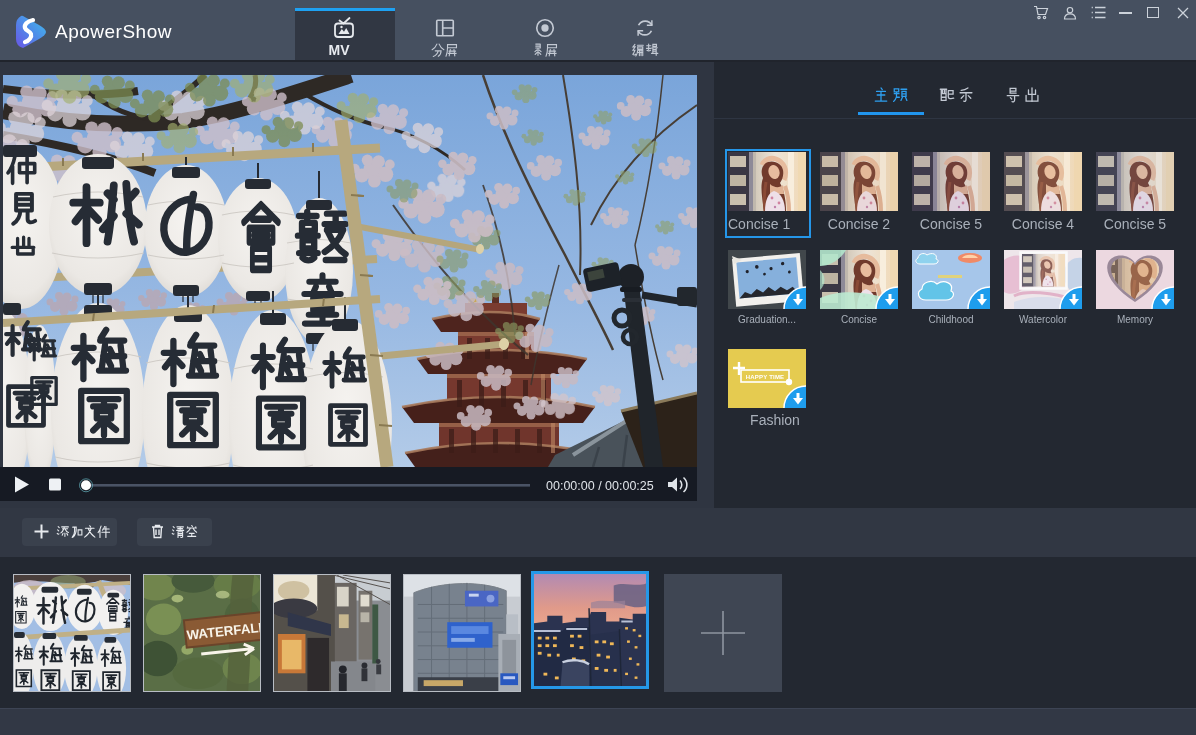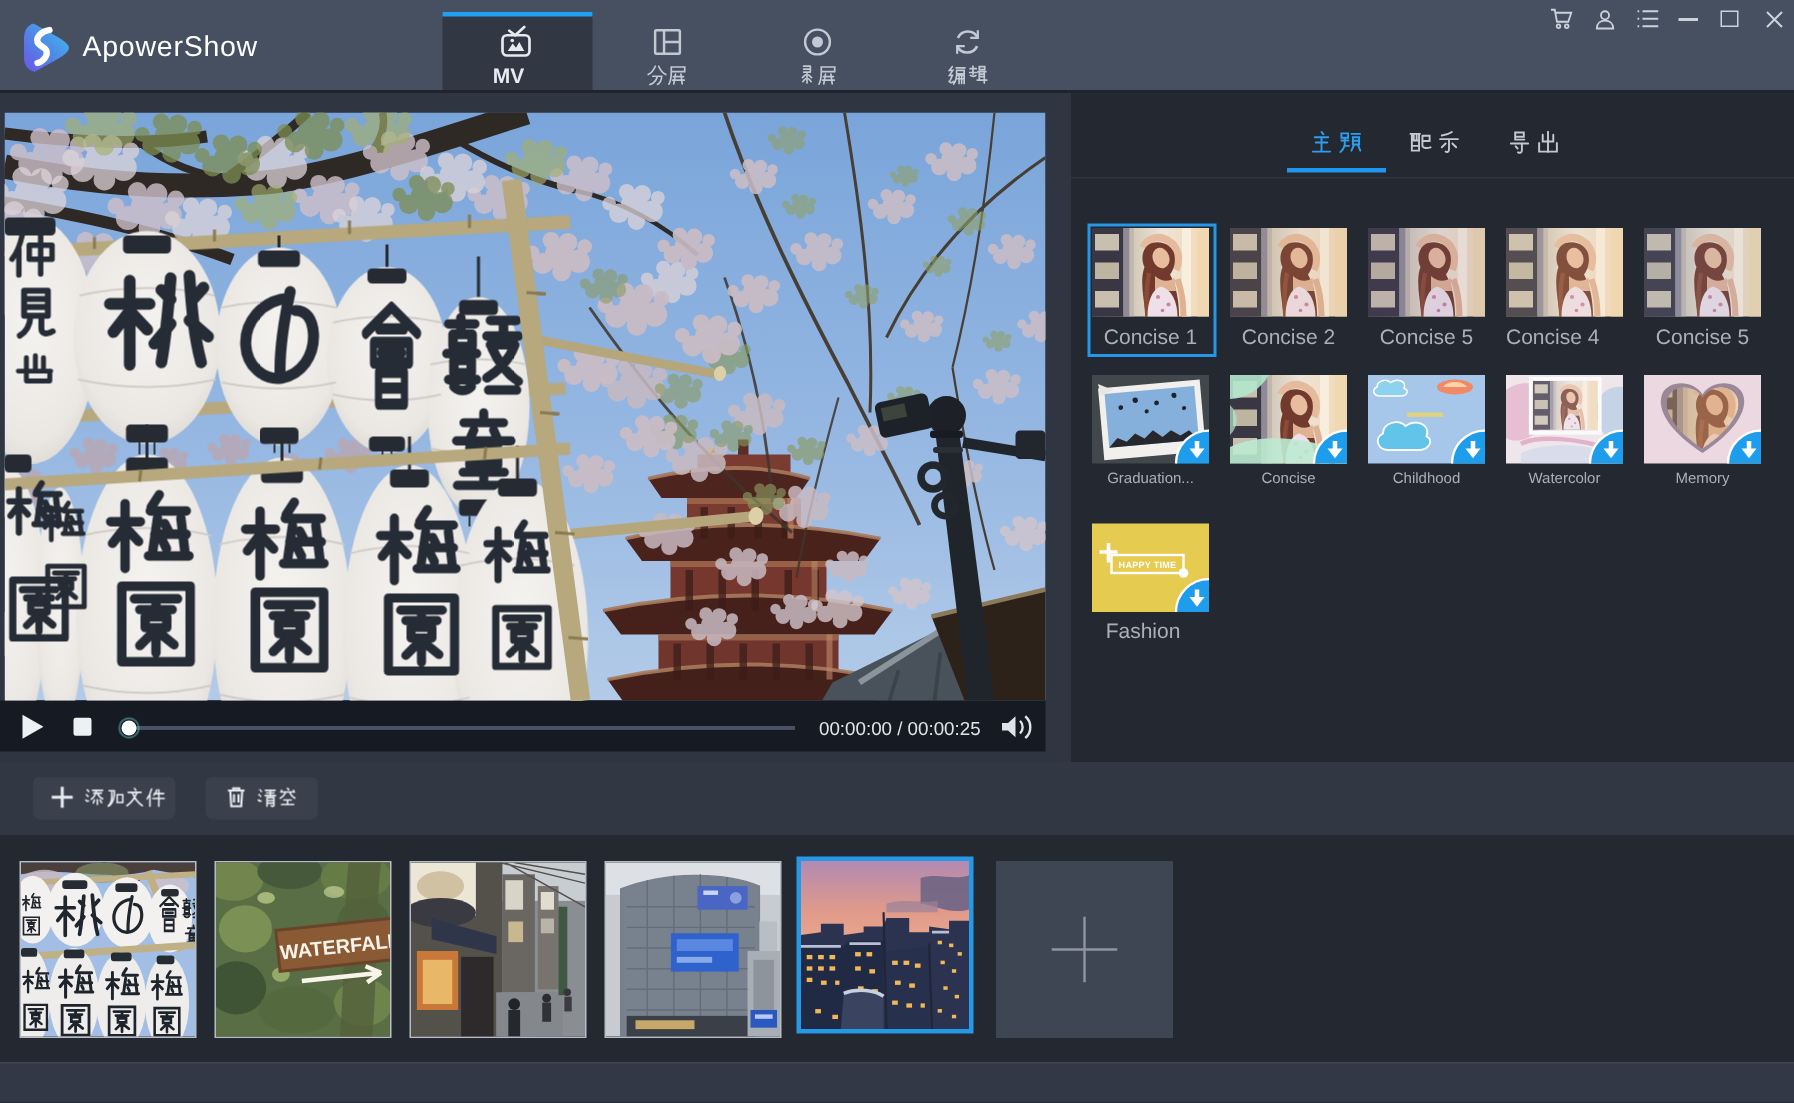--- a/index.html
+++ b/index.html
@@ -318,35 +318,35 @@
       <rect width="78" height="59" fill="#e5cb50"></rect>
       <rect x="13" y="21" width="48" height="12" fill="none" stroke="#fff" stroke-width="1.6"></rect>
       <path d="M5,19 H17 M11,13 V26" stroke="#fff" stroke-width="2.4"></path>
       <circle cx="61" cy="33" r="3.2" fill="#fff"></circle>
       <text x="37" y="29.5" font-size="6" fill="#fff" text-anchor="middle" font-family="Liberation Sans" font-weight="bold" letter-spacing="0.2">HAPPY TIME</text>
       <use href="#dlbadge" x="56" y="37"></use>
     </g>
   </svg>
 
   <div class="abs" style="left:714px;top:216px;width:482px;height:16px;color:#a9b0ba;font-size:14px">
-    <span class="abs" style="left:14px;width:78px;text-align:center">Concise 1</span>
+    <span class="abs" style="left:14px;width:78px;text-align:left">Concise 1</span>
     <span class="abs" style="left:106px;width:78px;text-align:center">Concise 2</span>
     <span class="abs" style="left:198px;width:78px;text-align:center">Concise 5</span>
-    <span class="abs" style="left:290px;width:78px;">Concise 4</span>
+    <span class="abs" style="left:290px;width:78px;text-align:center">Concise 4</span>
     <span class="abs" style="left:382px;width:78px;text-align:center">Concise 5</span>
   </div>
   <div class="abs" style="left:714px;top:314px;width:482px;height:16px;color:#a9b0ba;font-size:10px">
     <span class="abs" style="left:6px;width:94px;text-align:center">Graduation...</span>
     <span class="abs" style="left:106px;width:78px;text-align:center">Concise</span>
     <span class="abs" style="left:198px;width:78px;text-align:center">Childhood</span>
     <span class="abs" style="left:290px;width:78px;text-align:center">Watercolor</span>
     <span class="abs" style="left:382px;width:78px;text-align:center">Memory</span>
   </div>
   <div class="abs" style="left:714px;top:412px;width:482px;height:16px;color:#a9b0ba;font-size:14px">
-    <span class="abs" style="left:9px;width:78px;text-align:center">Fashion</span>
+    <span class="abs" style="left:22px;width:78px;text-align:center">Fashion</span>
   </div>
 
   <div class="abs" style="left:0;top:557px;width:1196px;height:151px;background:#232831"></div>
 
   <div class="abs" style="left:0;top:708px;width:1196px;height:27px;background:#323845;border-top:1px solid #3d4454"></div>
 
   <svg class="abs" style="left:13px;top:574px;border:1px solid #b8bdc4" width="118" height="118" viewBox="0 0 118 118">
     <rect width="118" height="118" fill="#a2bee4"></rect>
     <path d="M0,8 C30,2 60,14 90,5 L118,10 V0 H0 Z" fill="#4a3f3c"></path>
     <path d="M55,0 L80,22 M80,10 L60,28" stroke="#4a3f3c" stroke-width="4" fill="none"></path>

